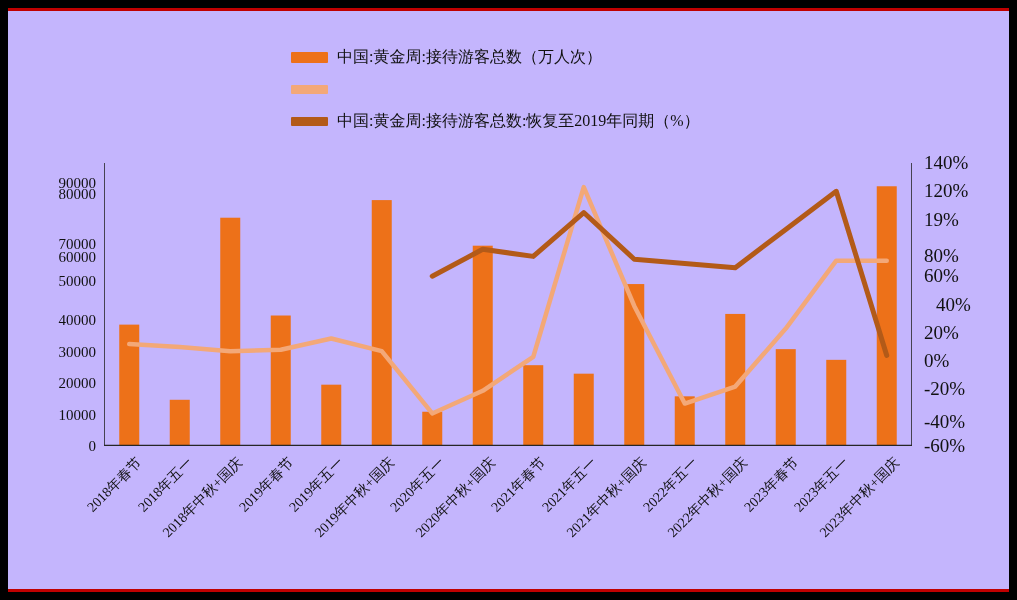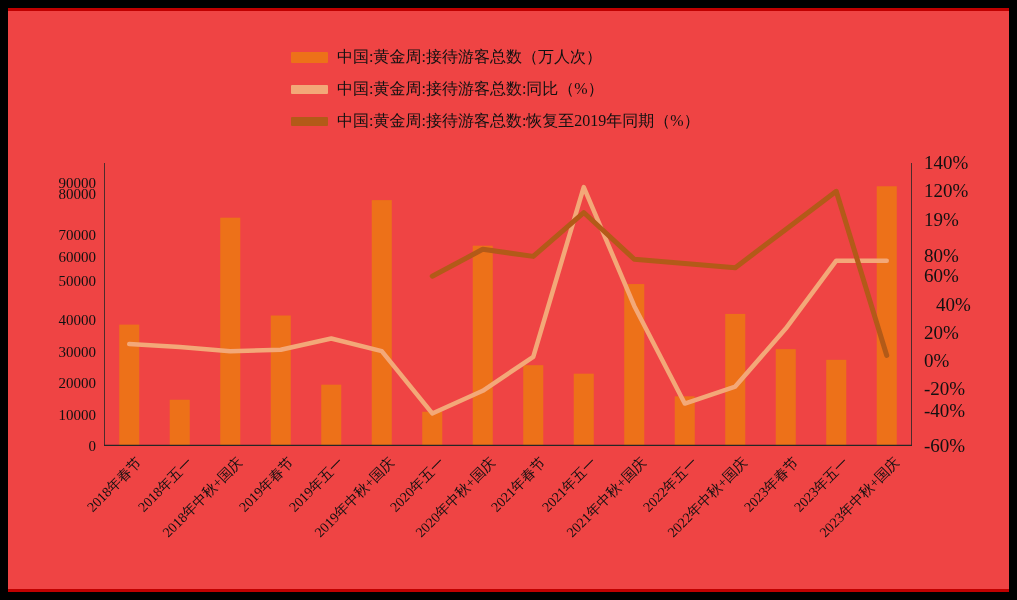--- a/index.html
+++ b/index.html
@@ -5,21 +5,21 @@
   html,body{margin:0;padding:0;}
   body{
     width:1017px;height:600px;
     background:#000;
     font-family:"Liberation Serif","DejaVu Serif",serif;
     overflow:hidden;
   }
   #frame{
     position:absolute;left:8px;top:8px;
     width:1001px;height:584px;
-    background:#ef4444;
+    background:#c4b5fd;
     border-top:3px solid #c00000;
     border-bottom:3px solid #c00000;
     box-sizing:border-box;
   }
   
   #legend{
     position:absolute;left:0;top:30px;width:100%;
   }
   .legend-row{
     display:flex;align-items:center;
@@ -61,43 +61,42 @@
 
 <div id="frame">
 
   <div id="legend">
     <div class="legend-row">
       <span class="legend-swatch bar" style="background: rgb(237, 113, 25);"></span>
       <span class="legend-label">中国:黄金周:接待游客总数（万人次）</span>
     </div>
     <div class="legend-row">
       <span class="legend-swatch" style="background: rgb(243, 168, 120);"></span>
-      <span class="legend-label">中国:黄金周:接待游客总数:同比（%）</span>
     </div>
     <div class="legend-row">
       <span class="legend-swatch" style="background: rgb(179, 90, 24);"></span>
       <span class="legend-label">中国:黄金周:接待游客总数:恢复至2019年同期（%）</span>
     </div>
   </div>
 
   <div class="ytick-left-wrap" id="ytick-left">
       <div class="yl" style="top: 283px;">0</div>
       <div class="yl" style="top: 251.56px;">10000</div>
       <div class="yl" style="top: 220.11px;">20000</div>
       <div class="yl" style="top: 188.67px;">30000</div>
       <div class="yl" style="top: 157.22px;">40000</div>
       <div class="yl" style="top: 118px;">50000</div>
       <div class="yl" style="top: 94.33px;">60000</div>
-      <div class="yl" style="top: 72px;">70000</div>
+      <div class="yl" style="top: 81px;">70000</div>
       <div class="yl" style="top: 31.44px;">80000</div>
       <div class="yl" style="top: 12px; margin-top: 8px;">90000</div>
     </div>
   <div class="ytick-right-wrap" id="ytick-right">
       <div class="yr" style="top: 283px;">-60%</div>
-      <div class="yr" style="top: 248px;">-40%</div>
+      <div class="yr" style="top: 259px;">-40%</div>
       <div class="yr" style="top: 226.4px;">-20%</div>
       <div class="yr" style="top: 198.1px;">0%</div>
       <div class="yr" style="top: 169.8px;">20%</div>
       <div class="yr" style="top: 141.5px; margin-left: 12px;">40%</div>
       <div class="yr" style="top: 113.2px;">60%</div>
       <div class="yr" style="top: 84.9px; margin-top: 8px;">80%</div>
       <div class="yr" style="top: 56.6px;">19%</div>
       <div class="yr" style="top: 28.3px;">120%</div>
       <div class="yr" style="top: 0px;">140%</div>
     </div>

